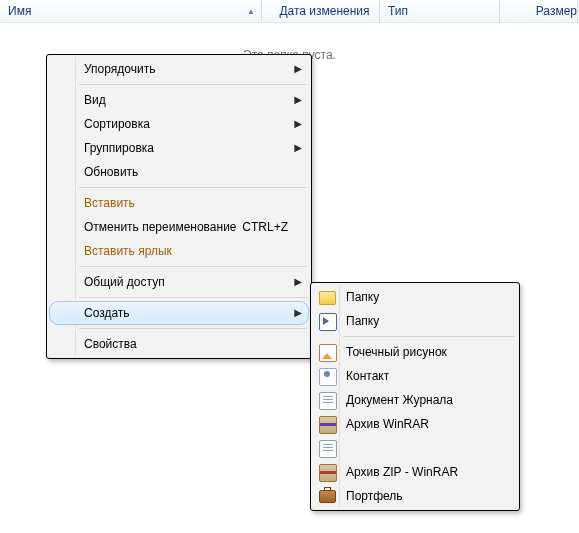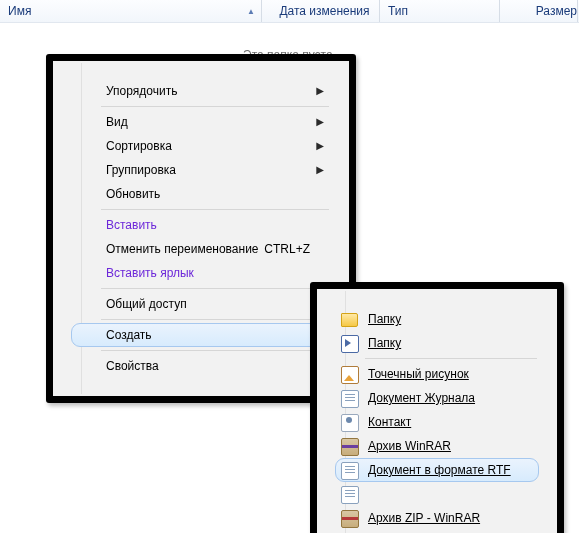--- a/index.html
+++ b/index.html
@@ -44,43 +44,43 @@
     top: 48px;
     left: 0; right: 0;
     text-align: center;
     color: #6d6d6d;
   }
 
   
   .menu {
     position: absolute;
     background: #f2f2f2;
-    border: 7px solid #000000;
+    border: 1px solid #000000;
     box-shadow: 2px 3px 4px rgba(0,0,0,.25);
-    padding: 18px;
+    padding: 2px;
     border-radius: 3px;
   }
   .menu .iconstrip {
     position: absolute;
     left: 2px; top: 2px; bottom: 2px;
     width: 26px;
     background: #f2f2f2;
     border-right: 1px solid #e0e0e0;
   }
   .menu .item {
     position: relative;
     height: 22px;
     line-height: 22px;
     padding-left: 34px;
     padding-right: 18px;
     border: 1px solid transparent;
     border-radius: 3px;
     white-space: nowrap;
   }
-  .menu .item.disabled { color: #6d28d9; }
+  .menu .item.disabled { color: #a16207; }
   .menu .item.hl {
     background: linear-gradient(#eaf3fd, #d7ebfd);
     border-color: #a6c8ef;
     border-radius: 9px;
   }
   .menu .item .arrow {
     position: absolute;
     right: 6px; top: 0;
     height: 22px; line-height: 22px;
     font-size: 10px;
@@ -91,21 +91,21 @@
     right: 20px; top: 0;
     height: 22px; line-height: 22px;
   }
   .menu .sep {
     height: 1px;
     margin: 3px 2px 3px 30px;
     background: #d6d6d6;
   }
 
   
-  .submenu .item { padding-left: 32px; text-decoration: underline; }
+  .submenu .item { padding-left: 32px; }
   .subico {
     position: absolute;
     left: 5px; top: 3px;
     width: 16px; height: 16px;
     border-radius: 2px;
   }
   .ico-folder {
     background: linear-gradient(#ffe9a6, #f5c846);
     border: 1px solid #d4a317;
     width: 15px; height: 12px; top: 5px;
@@ -265,35 +265,31 @@
   <div class="item">
     <span class="subico ico-shortcut"></span>
     <span>Папку</span>
   </div>
   <div class="sep"></div>
   <div class="item">
     <span class="subico ico-bmp"></span>
     <span>Точечный рисунок</span>
   </div>
   <div class="item">
+    <span class="subico ico-contact"></span>
+    <span>Контакт</span>
+  </div>
+  <div class="item">
     <span class="subico ico-doc"></span>
     <span>Документ Журнала</span>
   </div>
   <div class="item">
-    <span class="subico ico-contact"></span>
-    <span>Контакт</span>
-  </div>
-  <div class="item">
     <span class="subico ico-rar"></span>
     <span>Архив WinRAR</span>
   </div>
-  <div class="item hl">
-    <span class="subico ico-doc"></span>
-    <span>Документ в формате RTF</span>
-  </div>
   <div class="item">
     <span class="subico ico-doc"></span>
   </div>
   <div class="item">
     <span class="subico ico-zip"></span>
     <span>Архив ZIP - WinRAR</span>
   </div>
   <div class="item">
     <span class="subico ico-briefcase"></span>
     <span>Портфель</span>

